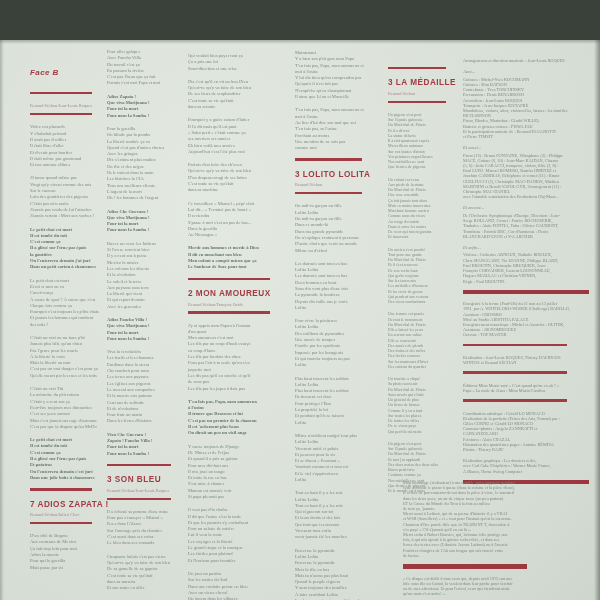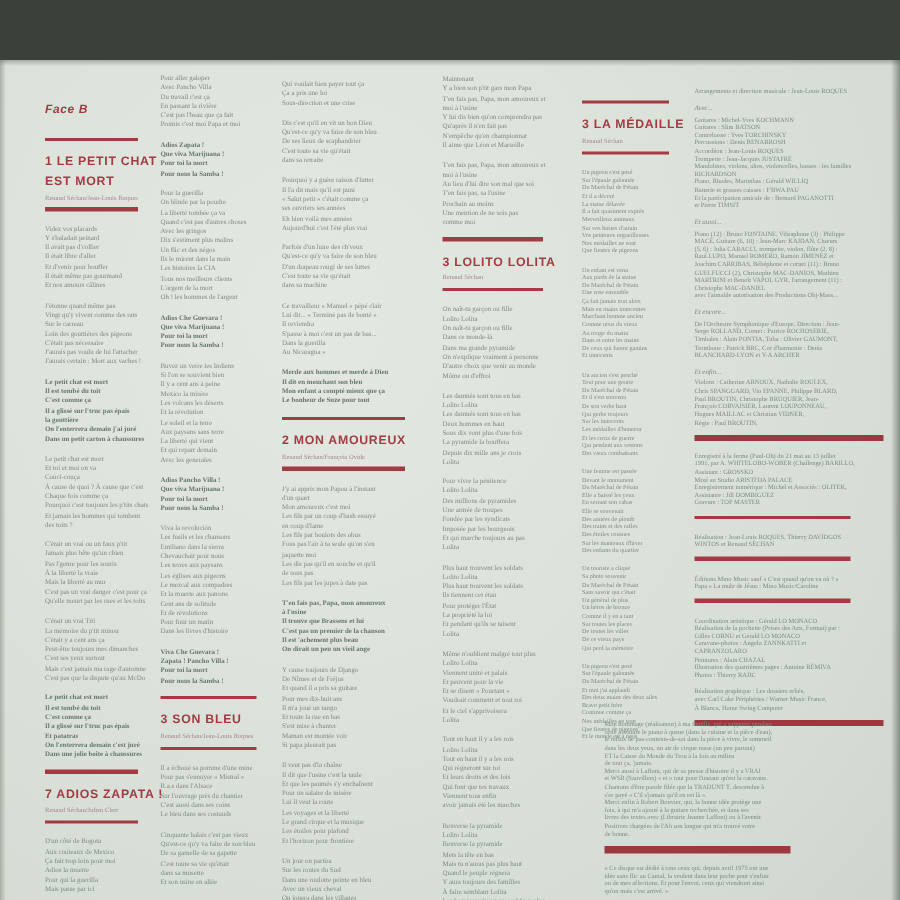--- a/index.html
+++ b/index.html
@@ -33,24 +33,20 @@
 <body>
 
 <div id="sheet">
   <div class="edge edge-top"></div>
   <div class="edge edge-left"></div>
   <div class="edge edge-right"></div>
   <div class="edge edge-bottom"></div>
 <div class="col" style="left: 30px; top: 28px; width: 78px;">
       <div class="face">Face B</div>
       <div class="rule"></div>
-      <div>
-        <div class="song-title">1  LE PETIT CHAT</div>
-        <div class="song-title">EST MORT</div>
-      </div>
       <div class="credit">Renaud Séchan/Jean-Louis Roques</div>
       <div class="rule"></div>
       <div class="stanza">
         <div class="line">Videz vos placards</div>
         <div class="line">Y s'baladait peinard</div>
         <div class="line">Il avait pas d'collier</div>
         <div class="line">Il était libre d'aller</div>
         <div class="line">Et d'venir pour bouffer</div>
         <div class="line">Il était même pas gourmand</div>
         <div class="line">Et nos amours câlines</div>

